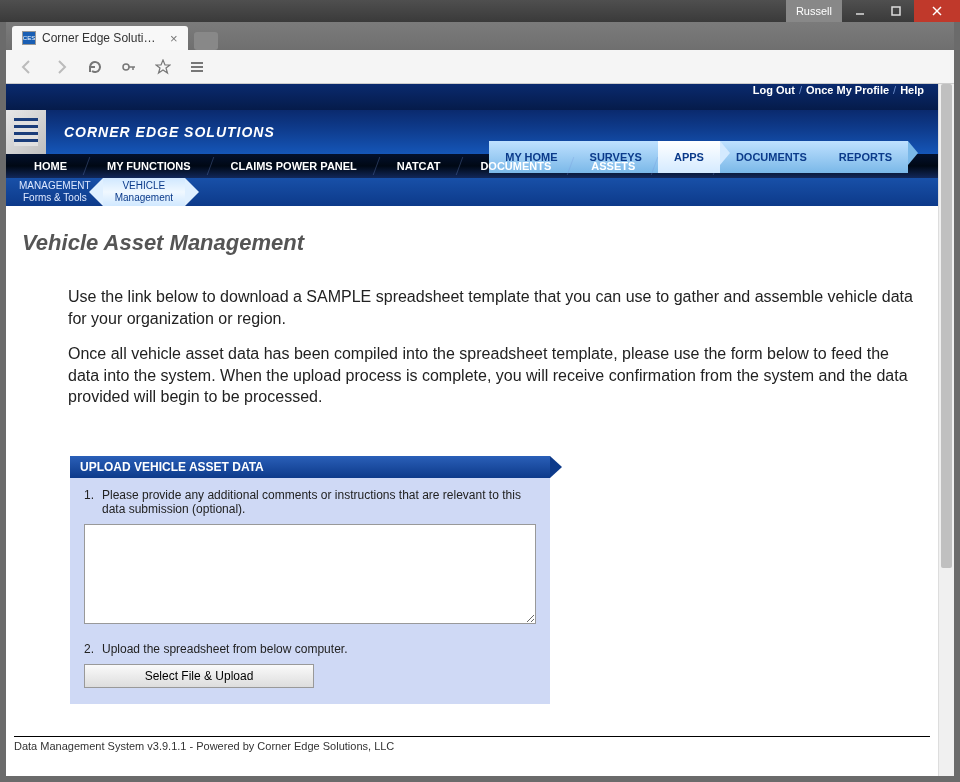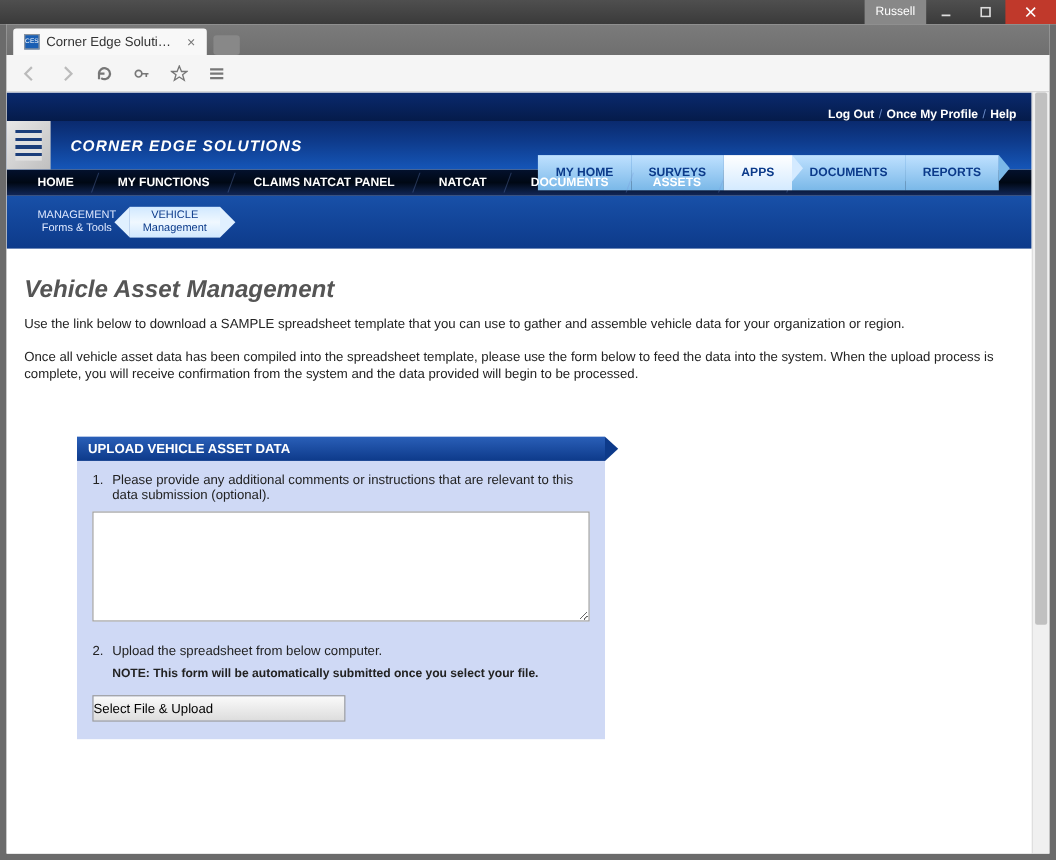--- a/index.html
+++ b/index.html
@@ -30,64 +30,64 @@
 .url-rest{color:#555;}
 .star-btn,.menu-btn,.key-btn{width:26px;height:26px;display:flex;align-items:center;justify-content:center;color:#777;}
 
 
 .viewport{flex:1;position:relative;display:flex;}
 .page{flex:1;overflow-y:auto;background:#fff;}
 .scrollbar{width:16px;background:#f0f0f0;border-left:1px solid #ddd;position:relative;}
 .scroll-thumb{position:absolute;left:2px;right:2px;top:0;height:70%;background:#c0c0c0;border-radius:2px;}
 
 
-.ces-top{background:linear-gradient(#0a2a6e,#051b4a);height:26px;display:flex;justify-content:flex-end;align-items:flex-end;padding-right:14px;gap:4px;}
+.ces-top{background:linear-gradient(#0a2a6e,#051b4a);height:26px;display:flex;justify-content:flex-end;align-items:flex-start;padding-right:14px;gap:4px;}
 .ces-top a{color:#fff;font-size:11px;font-weight:bold;text-decoration:none;}
 .ces-top .sep{color:#6a8bc8;font-size:11px;}
 
 .ces-brand{background:linear-gradient(#0a2a6e,#0e3a8a 40%,#1556b8);height:44px;display:flex;align-items:center;position:relative;}
 .logo{width:40px;height:44px;background:linear-gradient(135deg,#e8e8e8,#bfbfbf);display:flex;align-items:center;justify-content:center;position:relative;}
 .logo::before{content:"";position:absolute;left:8px;top:8px;right:8px;bottom:8px;background:repeating-linear-gradient(#1a3d7a 0 3px,#e0e0e0 3px 7px);}
 .brandtxt{color:#fff;font-size:14px;font-weight:bold;letter-spacing:1px;margin-left:18px;font-style:italic;}
 
 .top-tabs{position:absolute;bottom:0;right:30px;display:flex;height:24px;}
 .top-tab{height:32px;padding:0 16px;display:flex;align-items:center;font-size:11px;font-weight:bold;color:#0b3a8a;background:linear-gradient(#bfe1ff,#7ab8e8);position:relative;margin-top:11px;}
 .top-tab::after{content:"";position:absolute;right:-10px;top:0;border-left:10px solid #7ab8e8;border-top:12px solid transparent;border-bottom:12px solid transparent;}
 .top-tab.active{background:linear-gradient(#fff,#d4eaff);z-index:2;}
 .top-tab.active::after{border-left-color:#d4eaff;}
 
 .darknav{background:linear-gradient(#03112e,#000814 50%,#12285a);height:24px;display:flex;align-items:center;padding-left:8px;gap:0;}
 .darknav-item{color:#fff;font-size:11px;font-weight:bold;padding:0 20px;height:26px;display:flex;align-items:center;position:relative;}
 .darknav-item::after{content:"";position:absolute;right:0;top:4px;bottom:4px;width:1px;background:rgba(120,150,220,.3);transform:skewX(-20deg);}
 
-.subnav{background:linear-gradient(#1850a8,#0d3a8a);height:48px;display:flex;align-items:center;padding-left:16px;}
+.subnav{background:linear-gradient(#1850a8,#0d3a8a);height:28px;display:flex;align-items:flex-end;padding-left:1px;}
 .subnav-item{color:#dfe9ff;font-size:10px;padding:2px 12px;text-align:center;line-height:1.2;}
 .subnav-item.sel{background:linear-gradient(#d0e8ff,#f0f8ff 50%,#d0e8ff);color:#0b3a8a;height:28px;display:flex;flex-direction:column;justify-content:center;position:relative;}
 .subnav-item.sel::before{content:"";position:absolute;left:-14px;top:0;border-right:14px solid #e0f0ff;border-top:14px solid transparent;border-bottom:14px solid transparent;}
 .subnav-item.sel::after{content:"";position:absolute;right:-14px;top:0;border-left:14px solid #e0f0ff;border-top:14px solid transparent;border-bottom:14px solid transparent;}
 
 
 .content{padding:24px 16px 12px;}
-h1.page-title{font-size:22px;font-style:italic;color:#555;font-weight:bold;margin-bottom:10px;}
-.para{font-size:12px;color:#222;margin-bottom:14px;line-height:1.35;}
+h1.page-title{font-size:22px;font-style:italic;color:#555;font-weight:bold;margin-bottom:30px;}
+.para{font-size:16px;color:#222;margin-bottom:14px;line-height:1.35;margin-left:46px;}
 
 .dl-btn{display:inline-block;position:relative;background:#f7941d;color:#fff;font-size:12px;font-weight:bold;padding:6px 18px;margin-left:48px;margin-bottom:18px;}
 .dl-btn::before{content:"";position:absolute;left:-13px;top:0;bottom:0;width:0;border-right:13px solid #f7941d;border-top:13px solid transparent;border-bottom:13px solid transparent;}
 .dl-btn::after{content:"";position:absolute;right:-13px;top:0;bottom:0;width:0;border-left:13px solid #f7941d;border-top:13px solid transparent;border-bottom:13px solid transparent;}
 
 .panel{margin-left:48px;width:480px;background:#cfd9f5;}
 .panel-header{background:linear-gradient(#2a5fb8,#0d3a8a);color:#fff;font-size:12px;font-weight:bold;padding:4px 10px;position:relative;margin-top:48px;}
 .panel-header::after{content:"";position:absolute;right:-12px;top:0;border-left:12px solid #0d3a8a;border-top:11px solid transparent;border-bottom:11px solid transparent;}
 .panel-body{padding:10px 14px 16px;}
 .step{font-size:12px;color:#222;margin-bottom:8px;display:flex;}
 .step .num{width:18px;flex-shrink:0;}
 .step .txt{flex:1;}
 textarea.comments{width:100%;height:100px;resize:both;margin-bottom:14px;font-size:12px;border:1px solid #999;}
 .note{font-size:11px;font-weight:bold;color:#222;margin:6px 0 14px 18px;}
-.upload-btn{display:block;width:230px;text-align:left;font-size:12px;padding:4px 0;background:linear-gradient(#fafafa,#ddd);border:1px solid #999;cursor:pointer;}
+.upload-btn{display:block;width:230px;text-align:center;font-size:12px;padding:4px 0;background:linear-gradient(#fafafa,#ddd);border:1px solid #999;cursor:pointer;}
 
 .footer{border-top:1px solid #000;margin:20px 8px 8px;font-size:11px;color:#333;padding-top:3px;}
 </style>
 </head>
 <body>
 
 <div class="window-titlebar">
   <div class="user-label">Russell</div>
   <div class="win-btn win-min">
       <svg viewBox="0 0 10 10">
@@ -175,21 +175,21 @@
             <div class="top-tab">SURVEYS</div>
             <div class="top-tab active">APPS</div>
             <div class="top-tab">DOCUMENTS</div>
             <div class="top-tab">REPORTS</div>
           </div>
       </div>
 
       <div class="darknav" id="darknav">
           <div class="darknav-item">HOME</div>
           <div class="darknav-item">MY FUNCTIONS</div>
-          <div class="darknav-item">CLAIMS NATCAT PANEL</div>
+          <div class="darknav-item">CLAIMS POWER PANEL</div>
           <div class="darknav-item">NATCAT</div>
           <div class="darknav-item">DOCUMENTS</div>
           <div class="darknav-item">ASSETS</div>
           <div class="darknav-item">PLC</div>
         </div>
 
       <div class="subnav" id="subnav">
           <div class="subnav-item">MANAGEMENT<br>Forms &amp; Tools</div>
           <div class="subnav-item sel">VEHICLE<br>Management</div>
         </div>
@@ -204,25 +204,25 @@
           <div class="panel-body">
             <div class="step">
               <span class="num">1.</span>
               <span class="txt">Please provide any additional comments or instructions that are relevant to this data submission (optional).</span>
             </div>
             <textarea class="comments" style=""></textarea>
             <div class="step">
               <span class="num">2.</span>
               <span class="txt">Upload the spreadsheet from below computer.</span>
             </div>
-            <div class="note">NOTE: This form will be automatically submitted once you select your file.</div>
             <button class="upload-btn">Select File &amp; Upload</button>
           </div>
         </div>
       </div>
 
+      <div class="footer">Data Management System v3.9.1.1 - Powered by Corner Edge Solutions, LLC</div>
     </div>
 
     <div class="scrollbar">
       <div class="scroll-thumb"></div>
     </div>
   </div>
 </div>
 
 </body></html>

